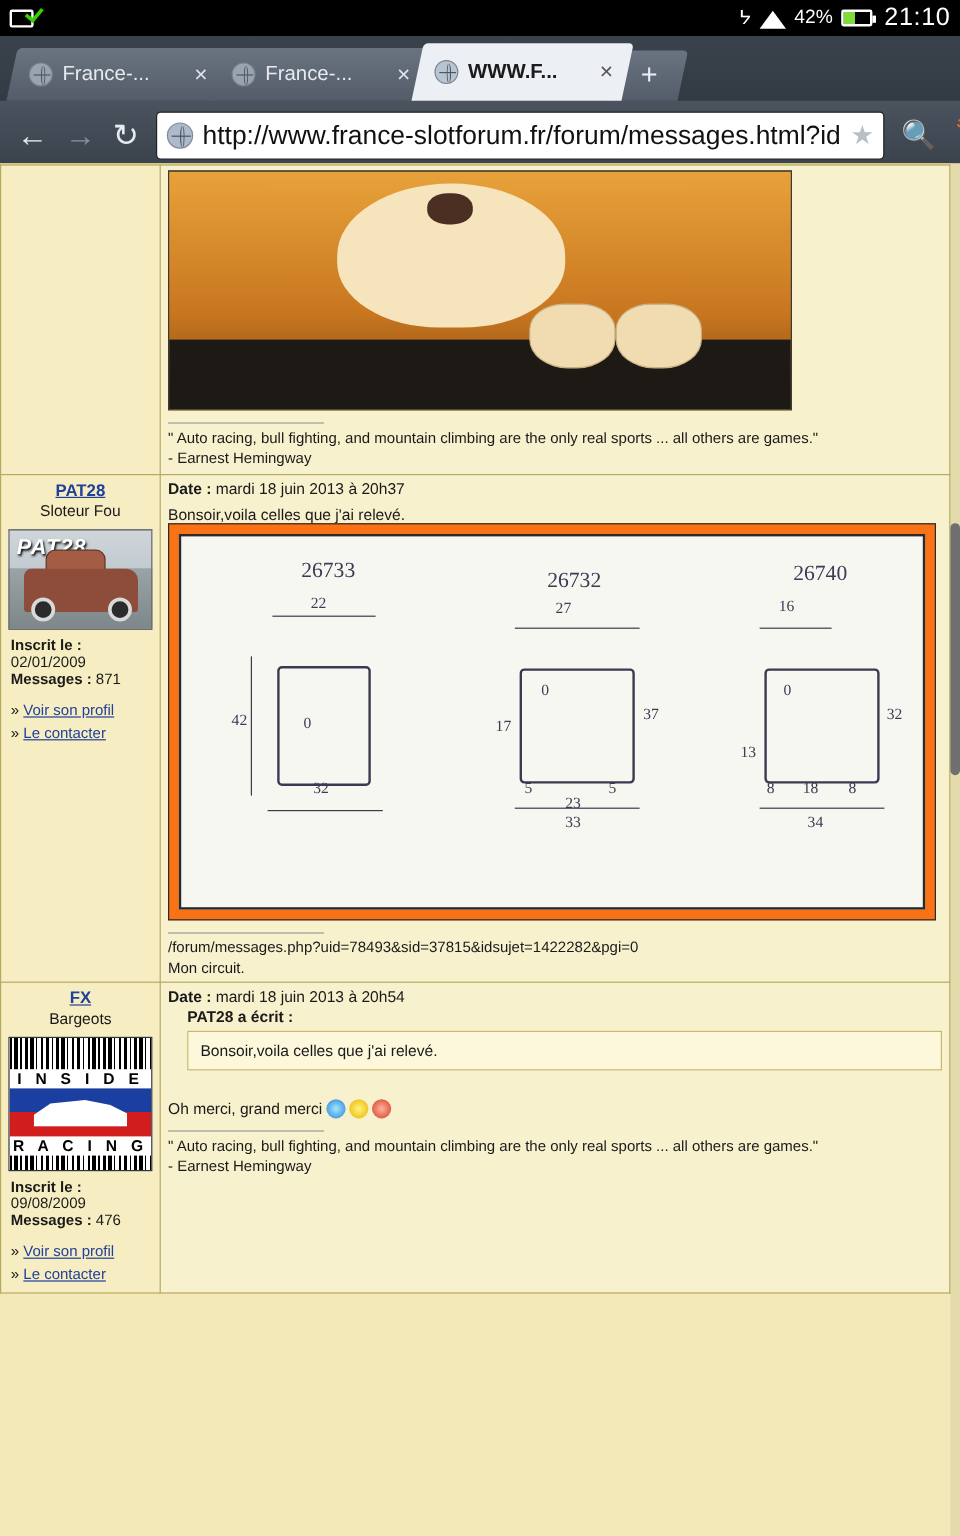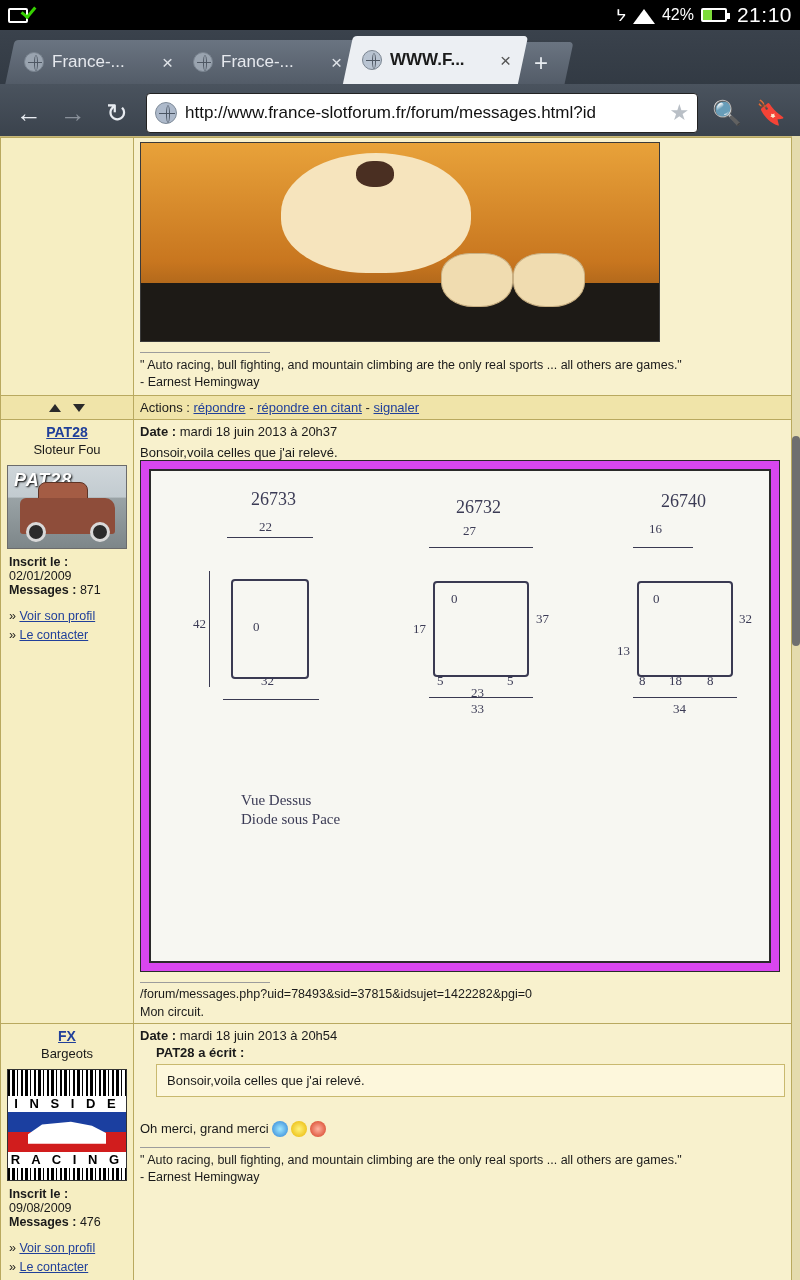--- a/index.html
+++ b/index.html
@@ -182,21 +182,21 @@
     content: ""; position: absolute; left: 3px; top: 10px;
     width: 16px; height: 1px; background: #4a5563;
   }
   .url-fav:after {
     content: ""; position: absolute; left: 10px; top: 2px;
     width: 2px; height: 18px; border-radius: 50%;
     border: 1px solid #4a5563; border-top: none; border-bottom: none;
   }
   .url-text {
     flex: 1;
-    font-size: 17px;
+    font-size: 22px;
     color: #111;
     white-space: nowrap;
     overflow: hidden;
   }
   .star-ic { color: #b9bfc6; font-size: 22px; }
   .tb-search { color: #e8ecf1; font-size: 24px; }
   .tb-book { color: #e8ecf1; font-size: 24px; }
 
   
   .viewport {
@@ -356,23 +356,23 @@
     background: #f6e4bd;
     border-radius: 50% 50% 45% 45%;
   }
   .cat-img .nose {
     position: absolute; left: 215px; top: 18px;
     width: 38px; height: 26px;
     background: #4a2f22; border-radius: 45%;
   }
 
   .plan-img {
-    width: 640px; height: 512px;
+    width: 640px; height: 331px;
     border: 1px solid #2a2a2a;
-    background: #d946ef;
+    background: #f97316;
     position: relative;
     overflow: hidden;
   }
   .plan-img .inner {
     position: absolute; inset: 8px;
     border: 2px solid #2a2a2a;
     background: #f7f7f2;
   }
   .plan-img .lbl {
     position: absolute;
@@ -492,34 +492,20 @@
             <div class="paw2"></div>
           </div>
           <hr class="sig-sep">
           <div class="sig">
             <div>" Auto racing, bull fighting, and mountain climbing are the only real sports ... all others are games."</div>
             <div>- Earnest Hemingway</div>
           </div>
         </td>
       </tr>
 
-      <tr class="nav-row">
-        <td class="col-user arrow-cell">
-          <span class="arrow up"></span>
-          <span class="arrow down"></span>
-        </td>
-        <td class="col-body actions">
-          <span>Actions :</span>
-          <a class="link" href="#">répondre</a>
-          <span>-</span>
-          <a class="link" href="#">répondre en citant</a>
-          <span>-</span>
-          <a class="link" href="#">signaler</a>
-        </td>
-      </tr>
 
       <tr>
         <td class="col-user">
           <a class="username" href="#">PAT28</a>
           <div class="rank">Sloteur Fou</div>
           <div class="avatar-wrap">
             <div class="av-pat">
               <div class="tagline">PAT28</div>
               <div class="cab"></div>
               <div class="car"></div>

